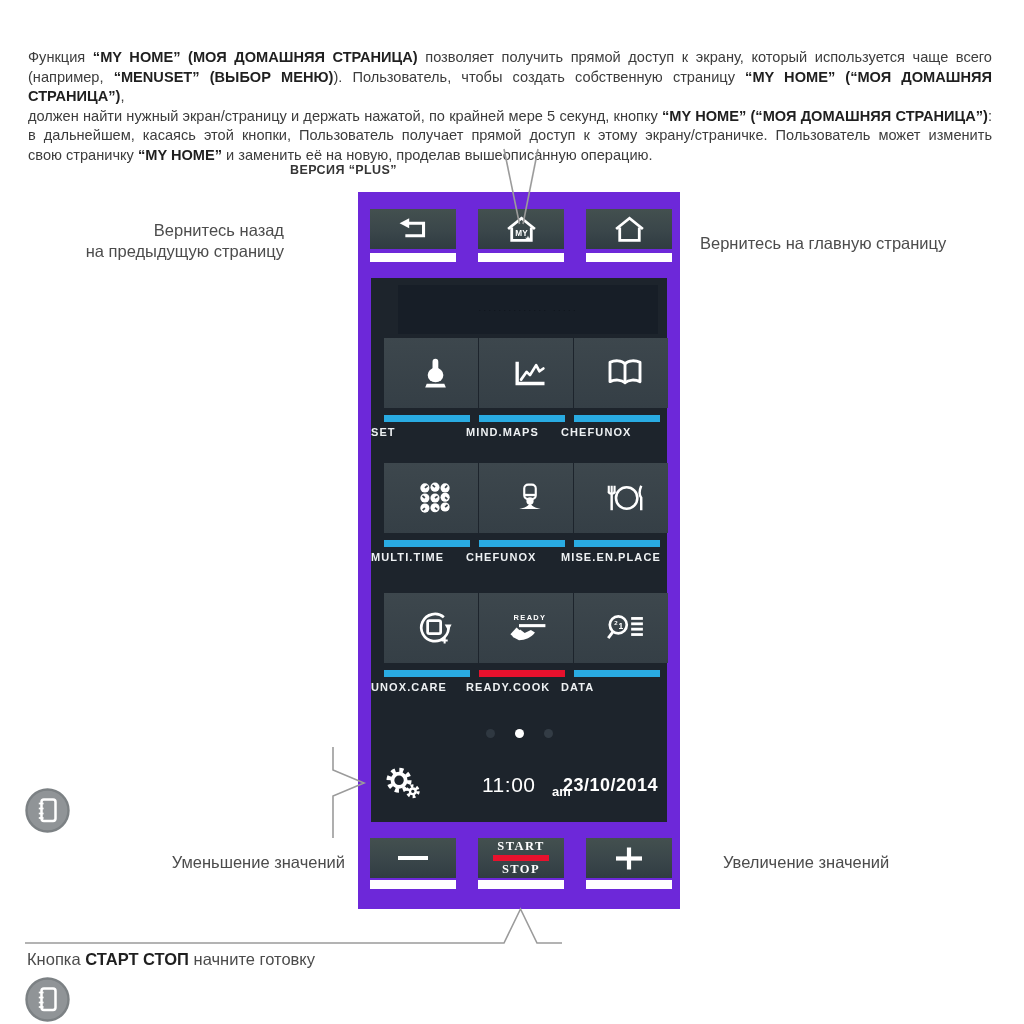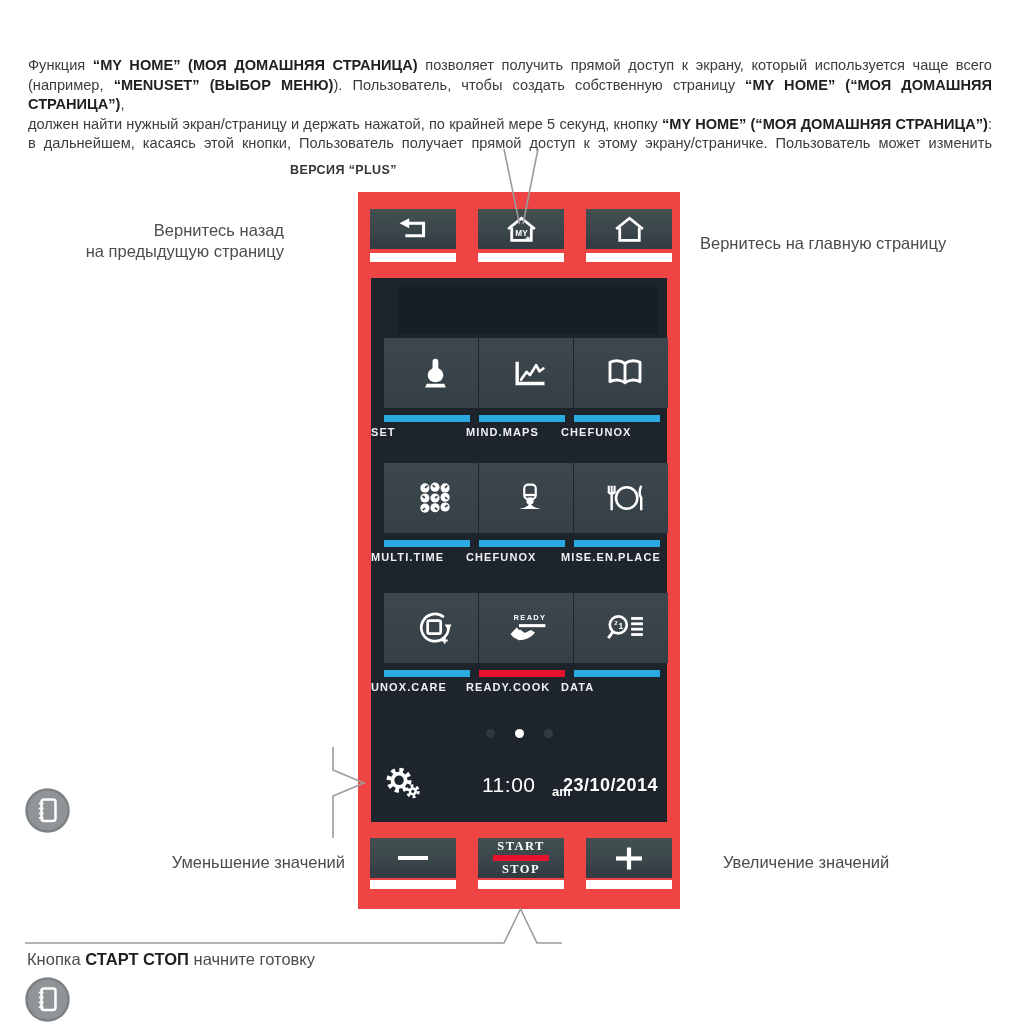--- a/index.html
+++ b/index.html
@@ -1,35 +1,35 @@
 <!DOCTYPE html>
 <html><head>
 <meta charset="utf-8">
 <style>
   html,body{margin:0;padding:0;}
   body{
     width:1024px;height:1024px;position:relative;background:#ffffff;
     font-family:"Liberation Sans",sans-serif;overflow:hidden;
   }
   
-  .para{position:absolute;left:28px;top:56px;width:964px;
+  .para{position:absolute;left:28px;top:48px;width:964px;
     font-size:14.6px;line-height:19.6px;color:#3c3c3c;}
   .para .ln{text-align:justify;text-align-last:justify;}
   .para .ln.last{text-align:left;text-align-last:left;}
   .seg-b{font-weight:bold;color:#1f1f1f;}
   
   .note{position:absolute;color:#4c4c4c;font-size:16.5px;line-height:21px;}
   .note.right-align{text-align:right;}
   .version{position:absolute;left:290px;top:163px;font-size:12.5px;font-weight:bold;
     color:#353535;letter-spacing:.4px;}
   
   .overlay{position:absolute;left:0;top:0;z-index:6;pointer-events:none;}
   
   .panel{position:absolute;left:358px;top:192px;width:322px;height:717px;
-    background:#ef4444;z-index:2;}
+    background:#6d28d9;z-index:2;}
   .screen{position:absolute;left:13px;top:86px;width:296px;height:544px;background:#1d242c;}
   .ghost-head{position:absolute;left:40px;top:93px;width:260px;height:49px;background:#171e27;}
   .ghost-dots{position:absolute;left:0;top:20px;width:100%;text-align:center;
     color:#0c1118;opacity:.75;font-size:9px;letter-spacing:2px;}
   .pbtn{position:absolute;width:86px;height:40px;
     background:linear-gradient(180deg,#43504f 0%,#3a464a 55%,#303c42 100%);
     display:flex;align-items:center;justify-content:center;cursor:pointer;}
   .pbar{position:absolute;width:86px;height:9px;background:#ffffff;}
   .col1{left:12px;} .col2{left:120px;} .col3{left:228px;}
   .toprow{top:17px;} .topbar{top:61px;}
@@ -64,20 +64,21 @@
   svg{display:block;}
 </style>
 </head>
 <body>
 
 <div class="para">
   <div class="ln"><span>Функция </span><span class="seg-b">“MY HOME” (МОЯ ДОМАШНЯЯ СТРАНИЦА)</span><span> позволяет получить прямой доступ к экрану, который используется чаще всего</span></div>
   <div class="ln"><span>(например, </span><span class="seg-b">“MENUSET” (ВЫБОР МЕНЮ)</span><span>). Пользователь, чтобы создать собственную страницу </span><span class="seg-b">“MY HOME” (“МОЯ ДОМАШНЯЯ СТРАНИЦА”)</span><span>,</span></div>
   <div class="ln"><span>должен найти нужный экран/страницу и держать нажатой, по крайней мере 5 секунд, кнопку </span><span class="seg-b">“MY HOME” (“МОЯ ДОМАШНЯЯ СТРАНИЦА”)</span><span>:</span></div>
   <div class="ln"><span>в дальнейшем, касаясь этой кнопки, Пользователь получает прямой доступ к этому экрану/страничке. Пользователь может изменить</span></div>
+  <div class="ln last"><span>свою страничку </span><span class="seg-b">“MY HOME”</span><span> и заменить её на новую, проделав вышеописанную операцию.</span></div>
 </div>
 
 <div class="version">ВЕРСИЯ “PLUS”</div>
 
 <div class="note right-align" style="right:740px;top:220px;">
   <div>Вернитесь назад</div>
   <div>на предыдущую страницу</div>
 </div>
 
 <div class="note" style="left:700px;top:233px;">Вернитесь на главную страницу</div>

